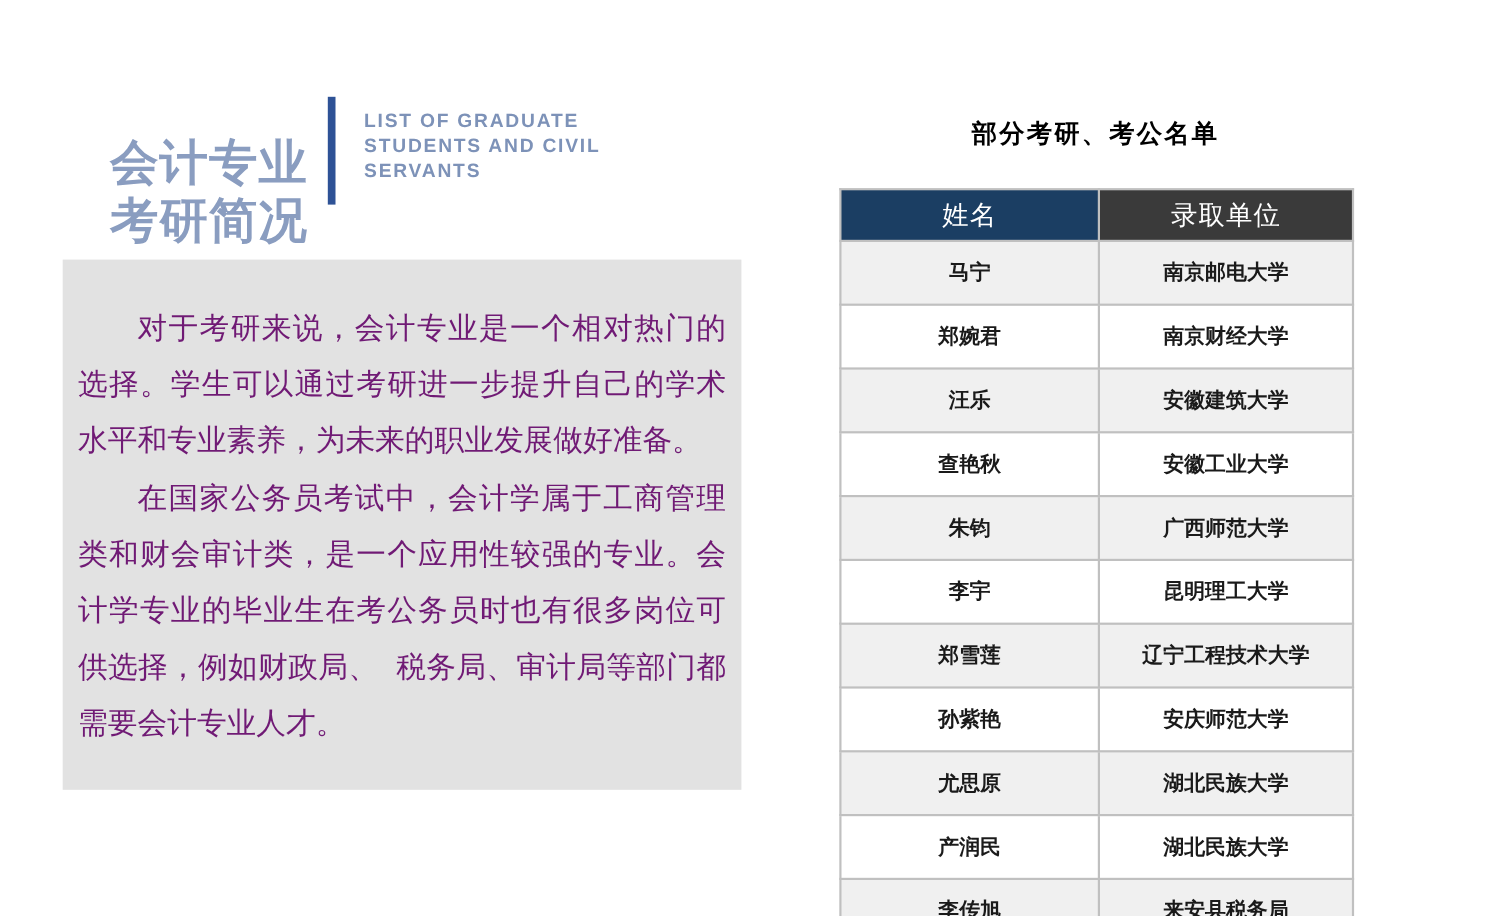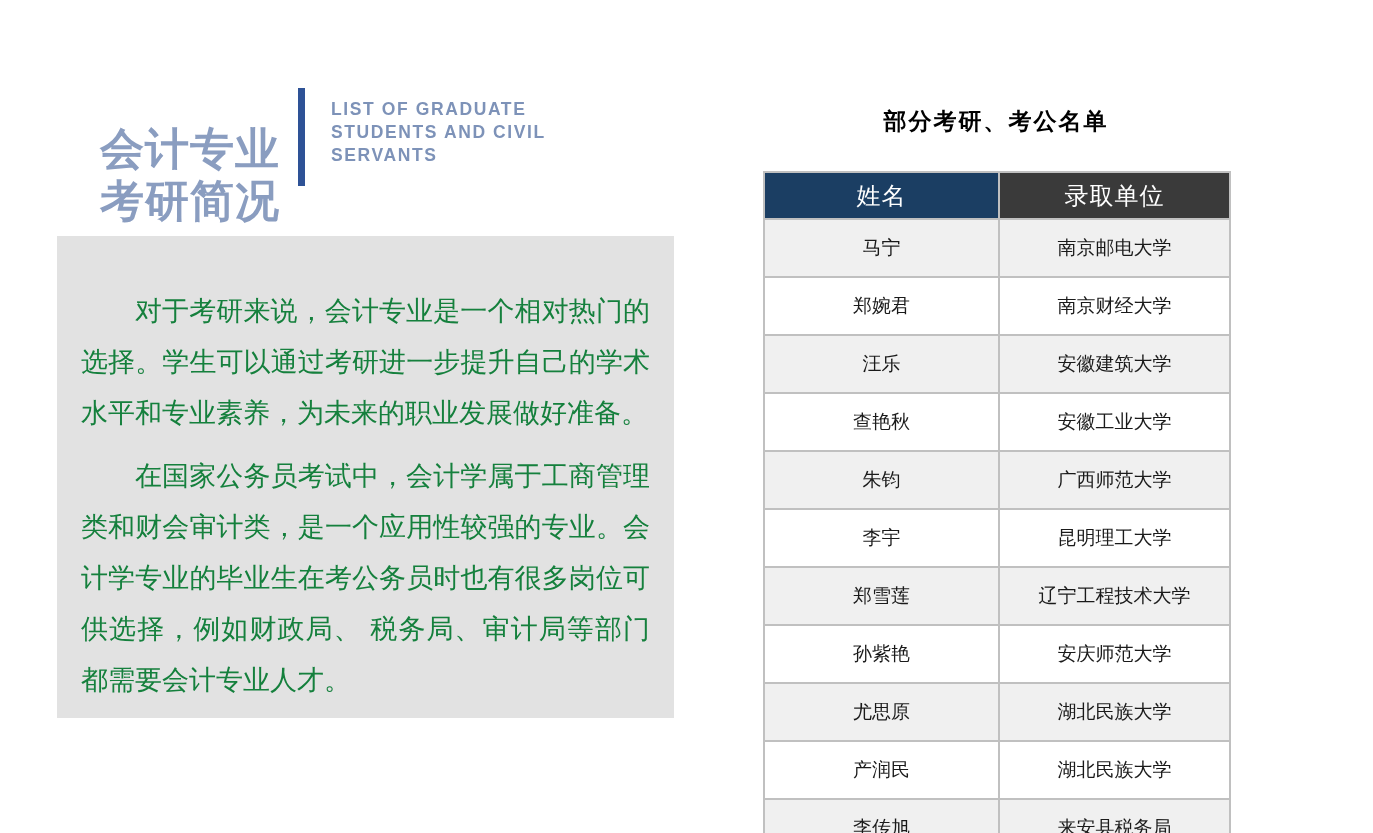--- a/index.html
+++ b/index.html
@@ -61,26 +61,26 @@
     position: absolute;
     left: 57px;
     top: 236px;
     width: 617px;
     height: 482px;
     background: #e2e2e2;
     box-sizing: border-box;
     padding: 38px 12px 0 12px;
   }
   .body-paragraph {
-    font-family: Liberation Sans, sans-serif;
+    font-family: Liberation Mono, monospace;
     font-size: 27px;
     line-height: 51px;
-    color: #15803d;
+    color: #701a75;
     text-indent: 2em;
-    margin: 12px;
+    margin: 2px;
     text-align: justify;
     text-justify: inter-ideograph;
     letter-spacing: 0px;
   }
 
   
   #table-title {
     position: absolute;
     left: 763px;
     top: 106px;
@@ -114,21 +114,21 @@
     font-weight: 400;
     color: #ffffff;
     letter-spacing: 1px;
   }
   th.col-name   { background: #1b3e63; width: 235px; }
   th.col-school { background: #3a3a3a; width: 231px; }
 
   #roster-table td {
     height: 58px;
     font-size: 19px;
-    font-weight: 400;
+    font-weight: 700;
     color: #1a1a1a;
     padding: 0 4px;
   }
   #roster-table tbody tr:nth-child(odd)  td { background: #f0f0f0; }
   #roster-table tbody tr:nth-child(even) td { background: #ffffff; }
 </style>
 </head>
 <body>
 
 <div id="header-block">

